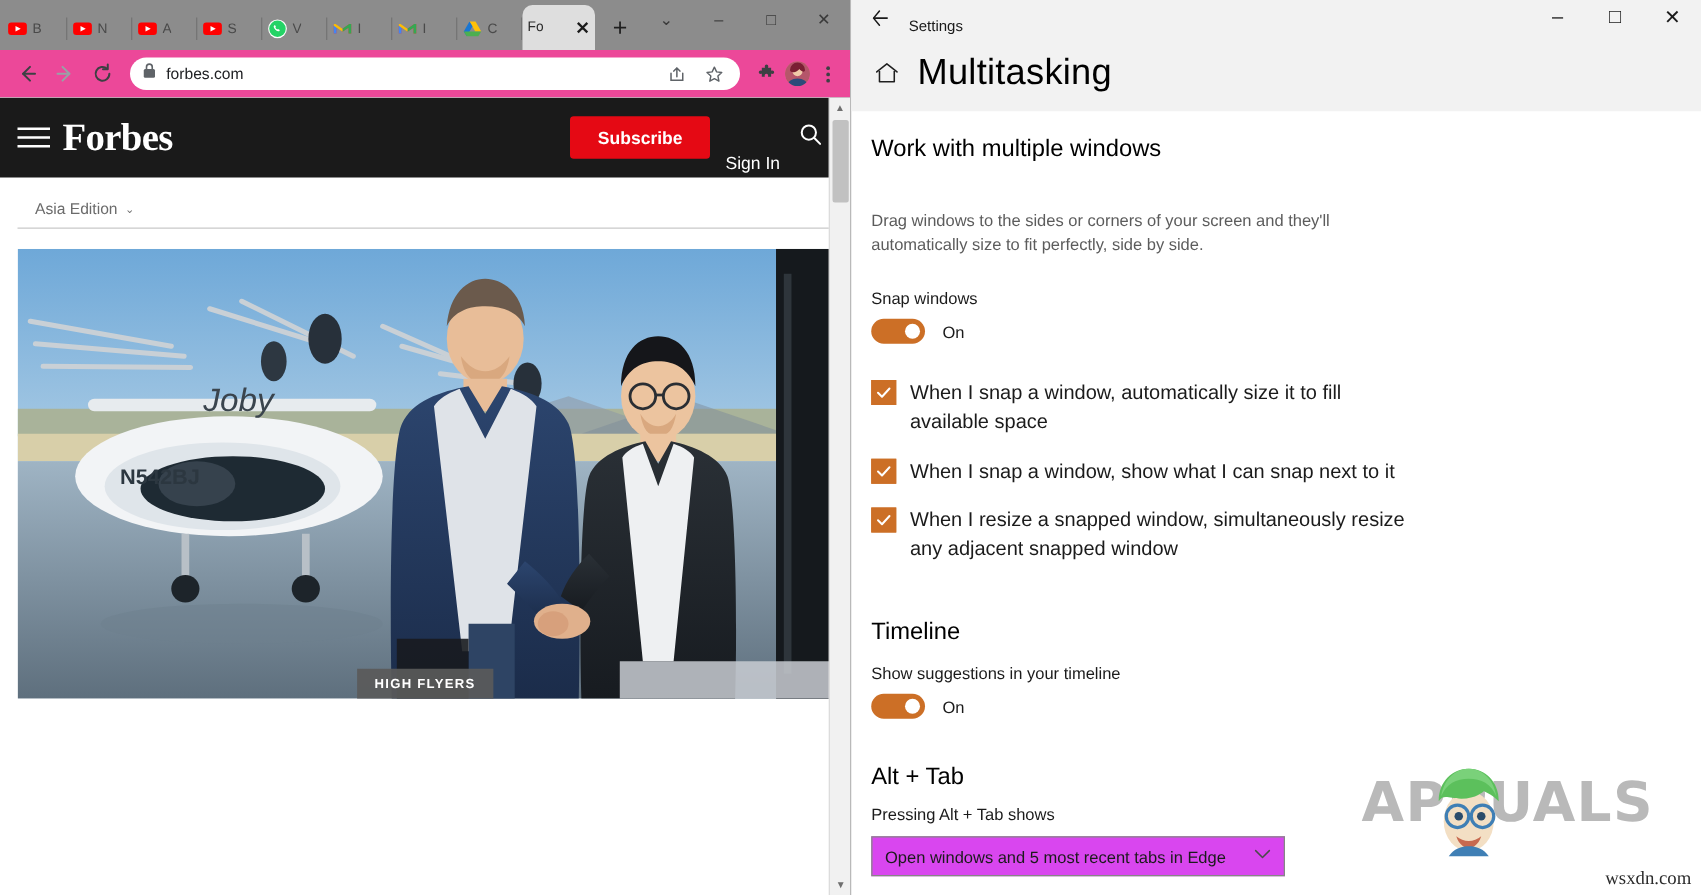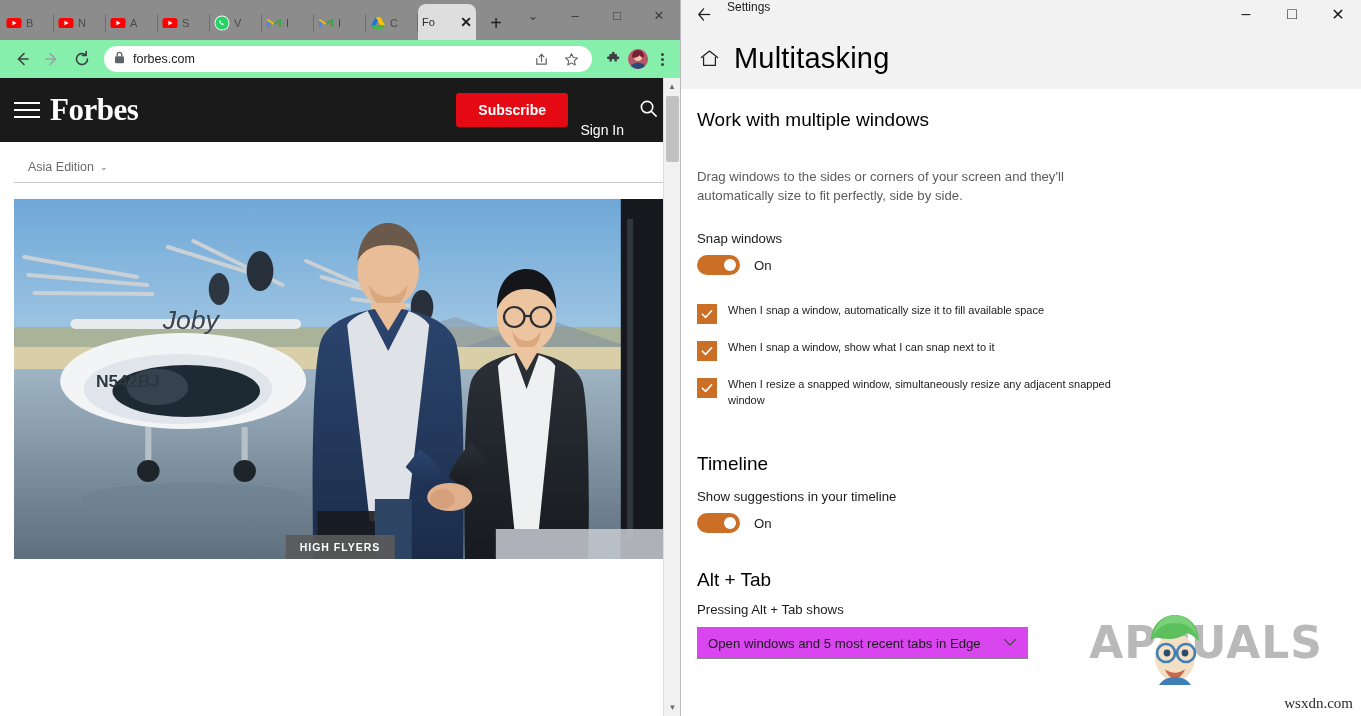--- a/index.html
+++ b/index.html
@@ -52,21 +52,21 @@
   .win-ctrl-browser {
     position: absolute; right: 0; top: 0; height: 30px;
     display: flex; align-items: center;
   }
   .wcb {
     width: 42px; height: 30px; display: flex; align-items: center;
     justify-content: center; color: #3a3a3a; font-size: 13px; cursor: pointer;
   }
 
   .omnibar {
-    height: 38px; background: #86efac;
+    height: 38px; background: #ec4899;
     display: flex; align-items: center; padding: 0 8px; gap: 2px;
   }
   .navbtn {
     width: 28px; height: 28px; display: flex; align-items: center;
     justify-content: center; color: #5f6368; cursor: pointer;
   }
   .navbtn.disabled { color: #b0b0b0; }
   .urlbox {
     flex: 1; height: 26px; background: #ffffff; border-radius: 13px;
     display: flex; align-items: center; padding: 0 10px; margin: 0 6px;
@@ -134,21 +134,21 @@
     overflow: hidden; font-size: 13px; color: #cfcfcf;
   }
 
   
   #settings {
     position: absolute; left: 680px; top: 0; width: 681px; height: 716px;
     background: #ffffff; border-left: 1px solid #b9b9b9;
     overflow: hidden;
   }
   .set-titlebar {
-    height: 28px; background: #f2f2f2; display: flex; align-items: flex-start;
+    height: 28px; background: #f2f2f2; display: flex; align-items: flex-end;
     position: relative;
   }
   .back-btn {
     width: 46px; height: 28px; display: flex; align-items: center;
     justify-content: center; color: #1a1a1a; cursor: pointer;
   }
   .set-title { font-size: 12px; color: #1a1a1a; }
   .win-ctrl { position: absolute; right: 0; top: 0; display: flex; }
   .wc {
     width: 46px; height: 28px; display: flex; align-items: center;
@@ -181,21 +181,21 @@
   }
   .toggle-state { font-size: 13.2px; color: #1b1b1b; }
 
   .cb-row { display: flex; align-items: flex-start; gap: 11px; margin-top: 16px; cursor: pointer; }
   .cb {
     width: 20px; height: 20px; flex: 0 0 20px; background: #cc6f26;
     border: 1px solid #cc6f26; display: flex; align-items: center;
     justify-content: center; margin-top: 1px;
   }
   .cb svg { display: block; }
-  .cb-label { font-size: 11px; color: #1b1b1b; line-height: 1.45; max-width: 400px; }
+  .cb-label { font-size: 16px; color: #1b1b1b; line-height: 1.45; max-width: 400px; }
 
   .combo {
     margin-top: 10px; width: 331px; height: 32px; border: 1px solid #868686;
     background: #d946ef; display: flex; align-items: center; padding: 0 10px;
     cursor: pointer;
   }
   .combo-val { font-size: 13.2px; color: #1b1b1b; flex: 1; }
   .combo-caret { color: #4a4a4a; font-size: 10px; }
 
   

